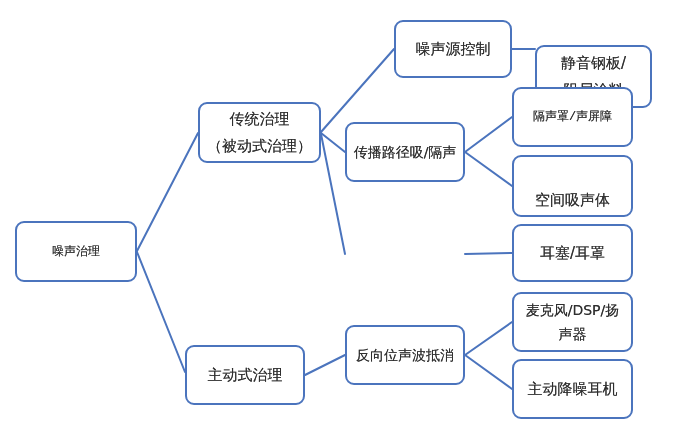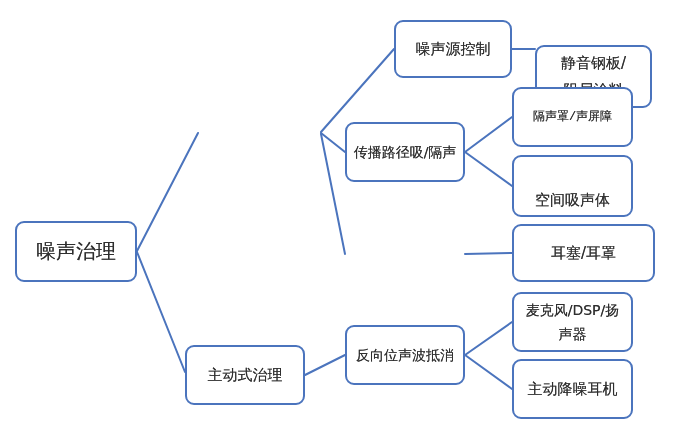--- a/index.html
+++ b/index.html
@@ -16,31 +16,31 @@
     align-items:center;
     justify-content:center;
     text-align:center;
     color:#2e2e2e;
     font-size:15px;
     line-height:1.75;
     white-space:pre-line;
     padding:2px 4px;
     text-shadow:0 0 0.6px rgba(45,45,45,0.75);
   }
-  #n-root{left:15px;top:221px;width:122px;height:61px;font-size:20px;}
+  #n-root{left:15px;top:221px;width:122px;height:61px;font-size:12px;}
   #n-trad{left:198px;top:102px;width:123px;height:61px;}
   #n-active{left:185px;top:345px;width:120px;height:60px;}
   #n-src{left:394px;top:20px;width:118px;height:58px;}
   #n-path{left:345px;top:122px;width:120px;height:60px;font-size:14px;}
   #n-personal{left:345px;top:225px;width:120px;height:59px;}
   #n-anti{left:345px;top:325px;width:120px;height:60px;font-size:14px;align-items:center;}
   #n-steel{left:535px;top:17px;width:117px;height:63px;margin-top:28px;}
   #n-cover{left:512px;top:87px;width:121px;height:60px;font-size:12px;font-family:Liberation Mono, monospace;}
   #n-absorb{left:512px;top:155px;width:121px;height:62px;align-items:flex-end;}
-  #n-ear{left:512px;top:224px;width:143px;height:58px;}
+  #n-ear{left:512px;top:224px;width:121px;height:58px;}
   #n-mic{left:512px;top:292px;width:121px;height:60px;font-size:14px;}
   #n-anc{left:512px;top:359px;width:121px;height:60px;}
 </style>
 </head>
 <body>
 
 <div id="canvas">
   <svg id="edges" viewBox="0 0 685 434">
     <g stroke="#4b74bd" stroke-width="2" fill="none" stroke-linecap="round">
       <line x1="137" y1="251" x2="198" y2="133"></line>
@@ -52,20 +52,22 @@
       <line x1="512" y1="49" x2="535" y2="49"></line>
       <line x1="465" y1="152" x2="512" y2="117"></line>
       <line x1="465" y1="152" x2="512" y2="186"></line>
       <line x1="465" y1="254" x2="512" y2="253"></line>
       <line x1="465" y1="355" x2="512" y2="322"></line>
       <line x1="465" y1="355" x2="512" y2="389"></line>
     </g>
   </svg>
 
   <div class="node" id="n-root"><span>噪声治理</span></div>
+  <div class="node" id="n-trad"><span>传统治理
+（被动式治理）</span></div>
   <div class="node" id="n-active"><span>主动式治理</span></div>
   <div class="node" id="n-path"><span>传播路径吸/隔声</span></div>
   <div class="node" id="n-src"><span>噪声源控制</span></div>
   <div class="node" id="n-anti"><span>反向位声波抵消</span></div>
   <div class="node" id="n-steel"><span>静音钢板/
 阻尼涂料</span></div>
   <div class="node" id="n-cover"><span>隔声罩/声屏障</span></div>
   <div class="node" id="n-absorb"><span>空间吸声体</span></div>
   <div class="node" id="n-ear"><span>耳塞/耳罩</span></div>
   <div class="node" id="n-mic"><span>麦克风/DSP/扬

